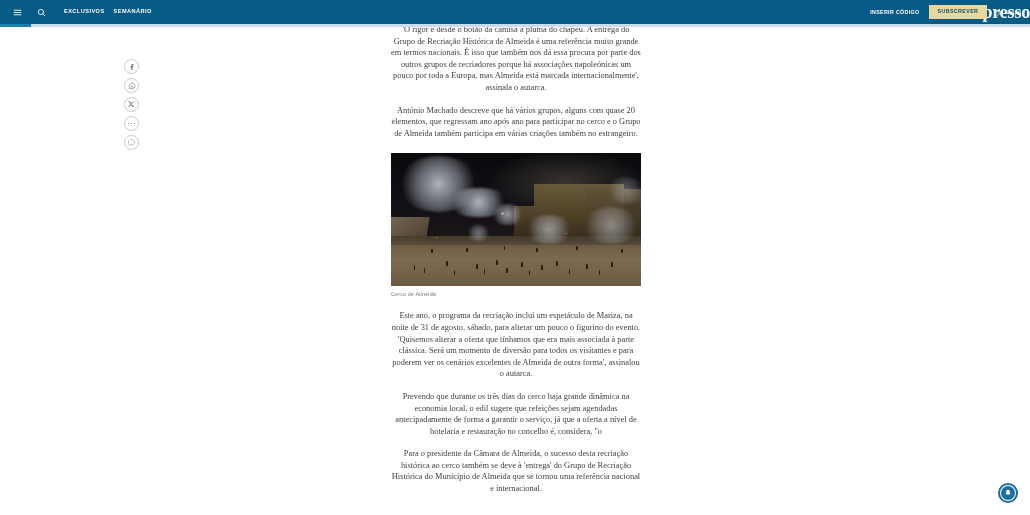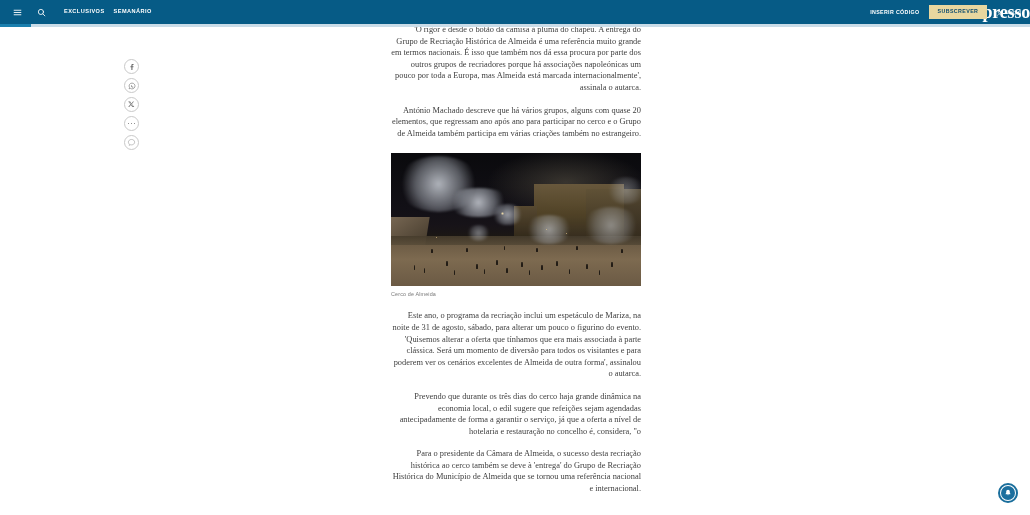--- a/index.html
+++ b/index.html
@@ -144,21 +144,21 @@
     position: absolute;
     left: 391px; top: 24px;
     width: 250px;
   }
   .para {
     font-family: "Liberation Serif", serif;
     font-size: 8.4px;
     line-height: 11.6px;
     color: #3e3e3e;
     margin-bottom: 11px;
-    text-align: right;
+    text-align: center;
   }
   .fig { margin: 0 0 0 0; padding-top: 3px; }
   .fig-img {
     width: 250px; height: 133px;
     display: block;
     position: relative;
     overflow: hidden;
     background: #0d0c10;
   }
   .fig-cap {

